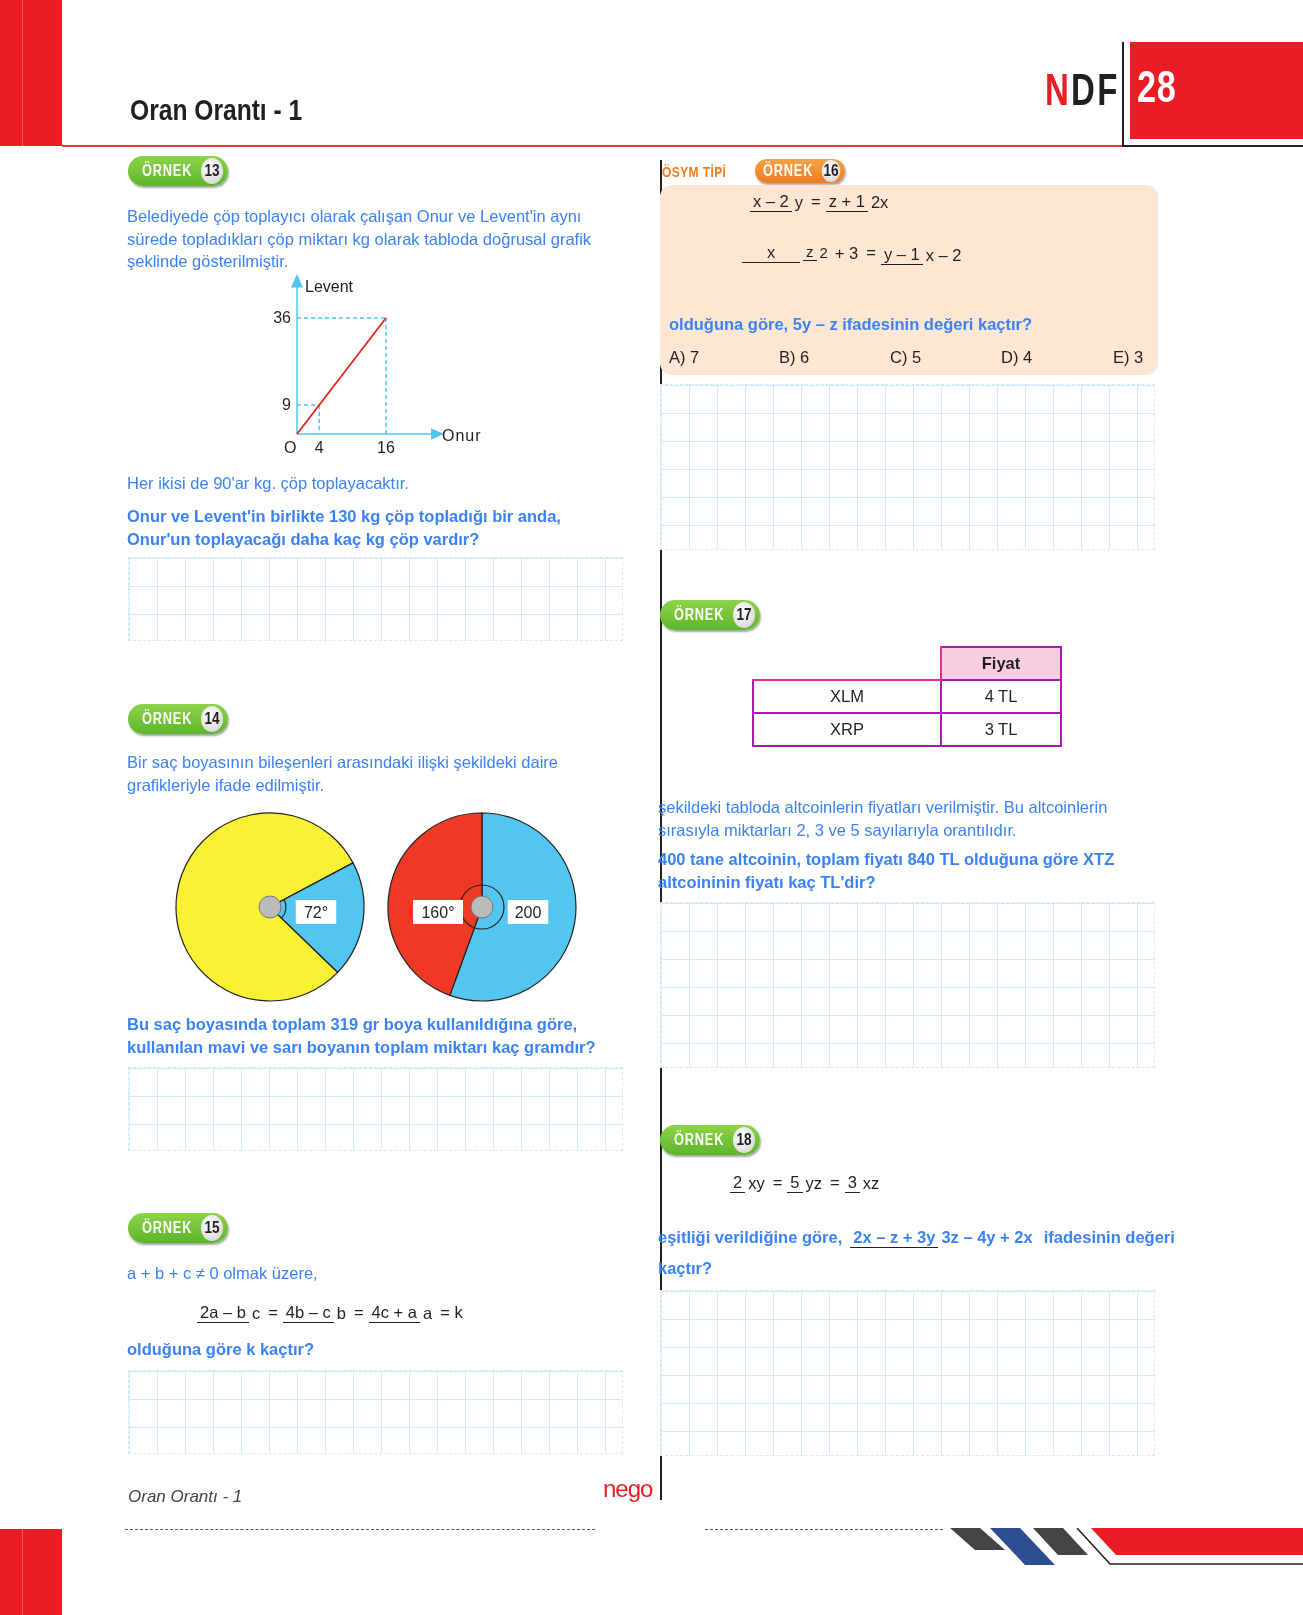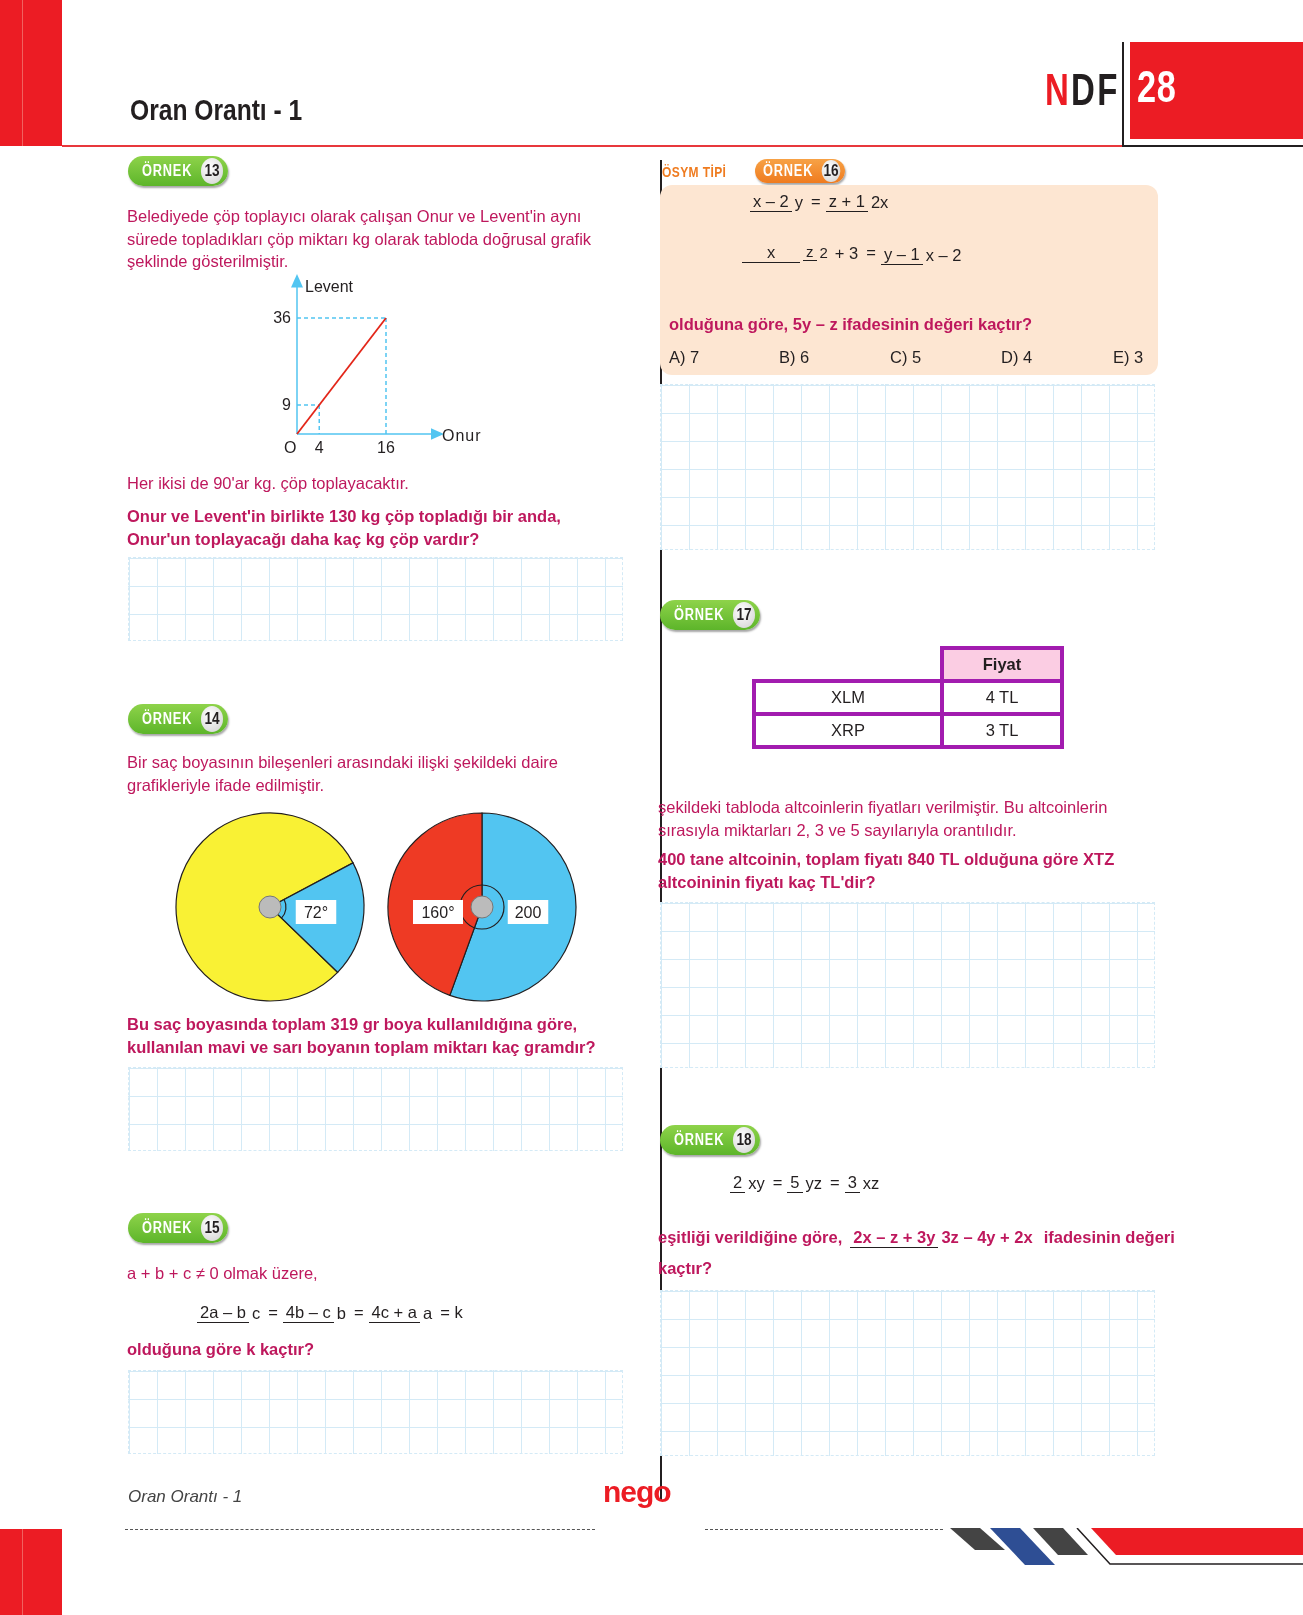--- a/index.html
+++ b/index.html
@@ -18,46 +18,46 @@
   .ndf-text .n { color: #ec1c24; }
   .page-title { left: 130px; top: 93px; font-weight: bold; font-size: 30px; transform: scaleX(0.82); transform-origin: left; color: #231f20; }
   .col-divider { left: 660px; top: 160px; width: 2px; height: 1340px; background: #231f20; }
 
   .badge { display: inline-flex; align-items: center; height: 30px; border-radius: 15px; background: linear-gradient(#8ed34a, #5db52a); padding-left: 14px; padding-right: 3px; box-shadow: 1px 2px 2px rgba(0,0,0,0.35); }
   .badge.orange { background: linear-gradient(#f7a246, #ef7b1f); }
   .badge-label { color: #fff; font-weight: bold; font-size: 16px; transform: scaleX(0.8); transform-origin: left; letter-spacing: 1px; margin-right: -6px; }
   .badge-num { width: 26px; height: 26px; border-radius: 50%; background: radial-gradient(circle at 40% 35%, #fff, #cfcfcf); color: #231f20; font-weight: bold; font-size: 16px; display: flex; align-items: center; justify-content: center; transform: scaleX(0.85); }
   .osym { color: #ef7b1f; font-weight: bold; font-size: 15px; transform: scaleX(0.8); transform-origin: left; display:inline-block; letter-spacing: 0.5px; }
 
-  .text { font-size: 16.5px; line-height: 22.5px; color: #be185d; }
+  .text { font-size: 16.5px; line-height: 22.5px; color: #3b82f6; }
   .bold { font-weight: bold; }
 
   .grid { background-color: #fff;
     background-image: linear-gradient(#d4eaf6 1px, transparent 1px), linear-gradient(90deg, #d4eaf6 1px, transparent 1px);
     background-size: 28px 28px; border: 1px dashed #d4eaf6; }
 
   .frac { display: inline-flex; flex-direction: row; align-items: center; vertical-align: middle; }
   .frac .num { border-bottom: 1px solid #231f20; padding: 0 3px; line-height: 20px; }
   .frac .den { line-height: 20px; padding: 0 3px; }
   .eq { display: inline-block; margin: 0 5px; vertical-align: middle; }
   .math { font-size: 16.5px; }
 
   .osym-box { left: 660px; top: 185px; width: 498px; height: 190px; background: #fde6d2; border-radius: 12px; }
   .opt { position: absolute; top: 348px; font-size: 16.5px; }
 
   table.price { border-collapse: collapse; font-size: 16.5px; }
-  table.price td { border: 4px solid #a21caf; width: 188px; height: 33px; text-align: center; }
+  table.price td { border: 2px solid #a21caf; width: 188px; height: 33px; text-align: center; }
   table.price td.blank { border: none; border-right: 2px solid #ec2a8f; border-bottom: 2px solid #ec2a8f; }
   table.price td.hdr { background: #fbcde3; font-weight: bold; }
   table.price td.c2 { width: 120px; }
 
   .footer-line { left: 125px; top: 1529px; width: 470px; height: 1px; border-top: 1px dashed #555; }
   .footer-line2 { left: 705px; top: 1529px; width: 238px; height: 1px; border-top: 1px dashed #555; }
   .footer-title { left: 128px; top: 1487px; font-style: italic; font-size: 17px; color: #444; }
-  .logo { left: 603px; top: 1475px; font-weight: bold; font-size: 30px; color: #ec1c24; letter-spacing: -1px; }
+  .logo { left: 603px; top: 1475px; font-weight: normal; font-size: 24px; color: #ec1c24; letter-spacing: -1px; }
   .page-num { left: 1147px; top: 1490px; color: #fff; font-size: 15px; }
 </style>
 </head>
 <body>
 
 <div class="abs redbar-l"></div>
 <div class="abs top-line"></div>
 <div class="abs top-line2"></div>
 <div class="abs vert-black"></div>
 <div class="abs ndf-box"></div>

